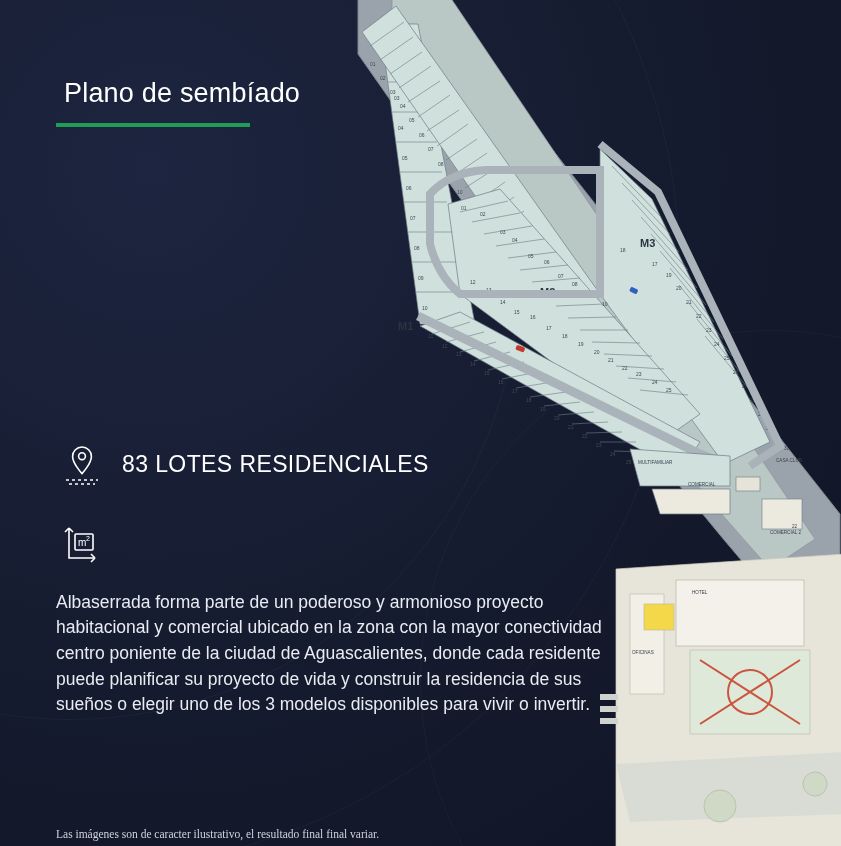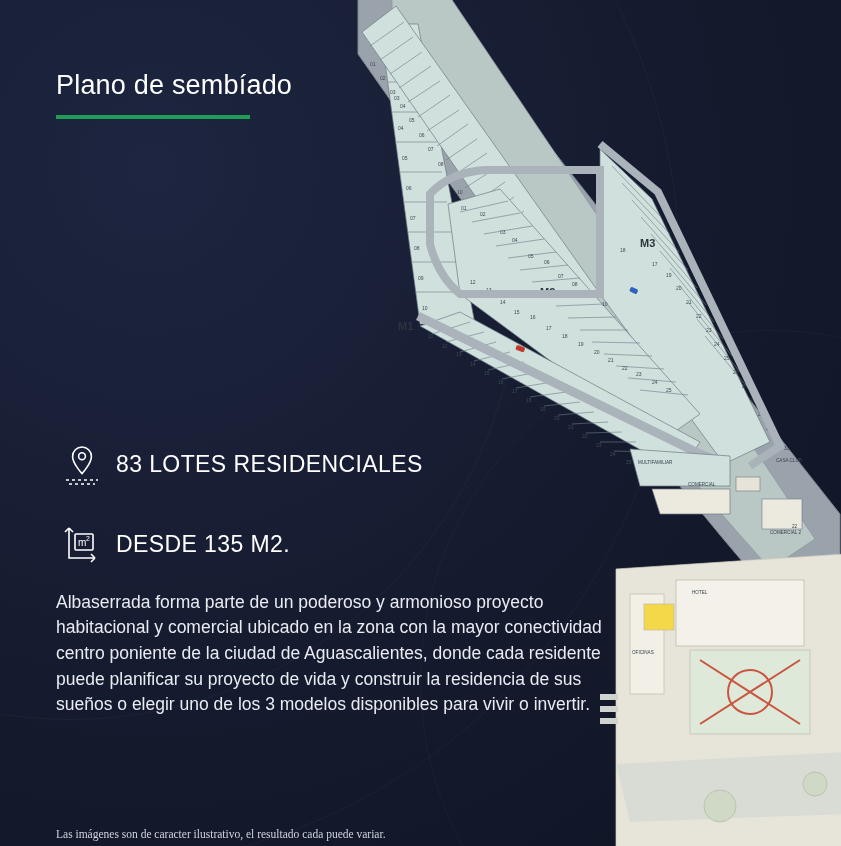--- a/index.html
+++ b/index.html
@@ -31,37 +31,37 @@
   .left {
     position: absolute;
     left: 56px; top: 70px;
     width: 520px;
   }
   .title {
     color: #ffffff;
     font-size: 27px;
     font-weight: 400;
     letter-spacing: 0.2px;
-    margin: 0;
+    margin: 8px;
   }
   .title-rule {
     width: 194px; height: 4px;
     background: #1f9d55;
     margin-top: 14px;
   }
 
   .features {
     position: absolute;
     left: 56px; top: 438px;
     width: 540px;
   }
   .feature-row {
     display: flex;
     align-items: center;
-    gap: 8px;
+    gap: 14px;
     margin-bottom: 28px;
   }
   .feature-icon {
     width: 52px; height: 52px;
     flex: 0 0 52px;
     display: flex; align-items: center; justify-content: center;
   }
   .feature-icon svg { display: block; }
   .feature-text {
     color: #ffffff;
@@ -324,22 +324,21 @@
       <div class="feature-icon">
         <svg width="46" height="44" viewBox="0 0 46 44" fill="none" stroke="#ffffff" stroke-width="1.6">
           <path d="M10 16 L10 6 M10 6 L6 10 M10 6 L14 10"></path>
           <path d="M10 16 L10 36 L36 36"></path>
           <path d="M36 36 L32 32 M36 36 L32 40"></path>
           <rect x="16" y="12" width="18" height="16" rx="1"></rect>
           <text x="19" y="24" font-family="Liberation Sans, sans-serif" font-size="10" fill="#ffffff" stroke="none">m</text>
           <text x="27" y="19" font-family="Liberation Sans, sans-serif" font-size="7" fill="#ffffff" stroke="none">2</text>
         </svg>
       </div>
-      <div class="feature-text">DESDE 135 M2.</div>
     </div>
 
   </div>
 
   <p class="paragraph">Albaserrada forma parte de un poderoso y armonioso proyecto habitacional y comercial ubicado en la zona con la mayor conectividad centro poniente de la ciudad de Aguascalientes, donde cada residente puede planificar su proyecto de vida y construir la residencia de sus sueños o elegir uno de los 3 modelos disponibles para vivir o invertir.</p>
 
-  <div class="disclaimer">Las imágenes son de caracter ilustrativo, el resultado cada puede variar.</div>
+  <div class="disclaimer">Las imágenes son de caracter ilustrativo, el resultado final final variar.</div>
 
 </div>
 
 </body></html>

